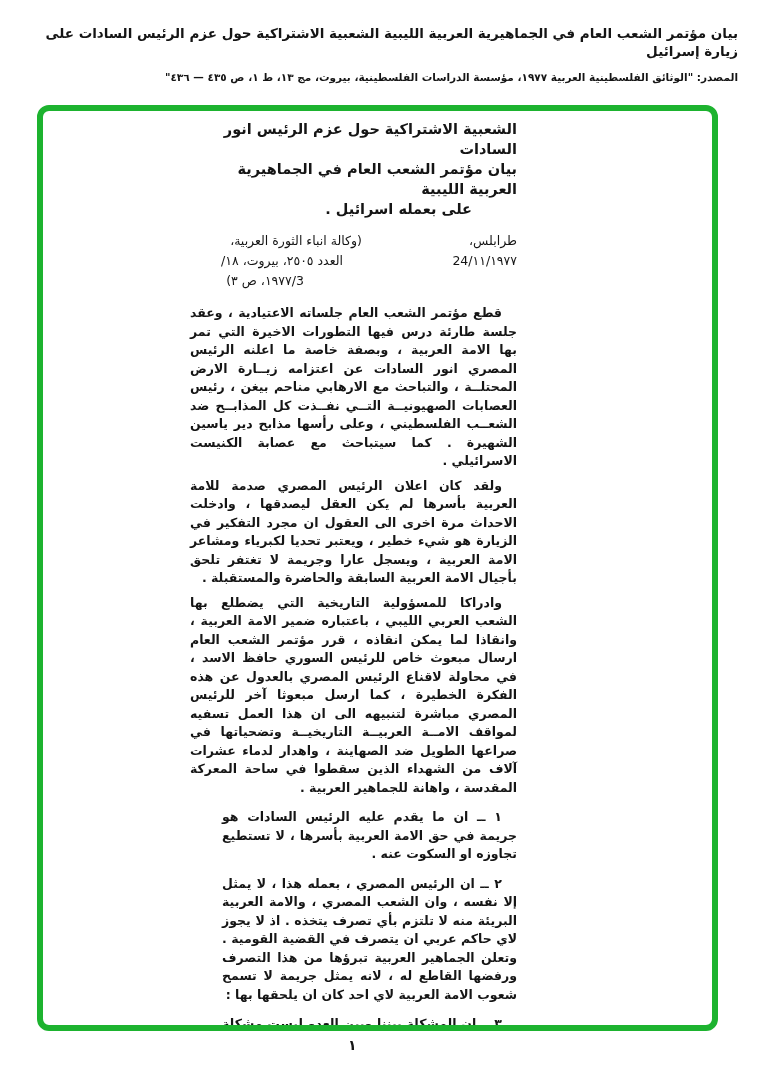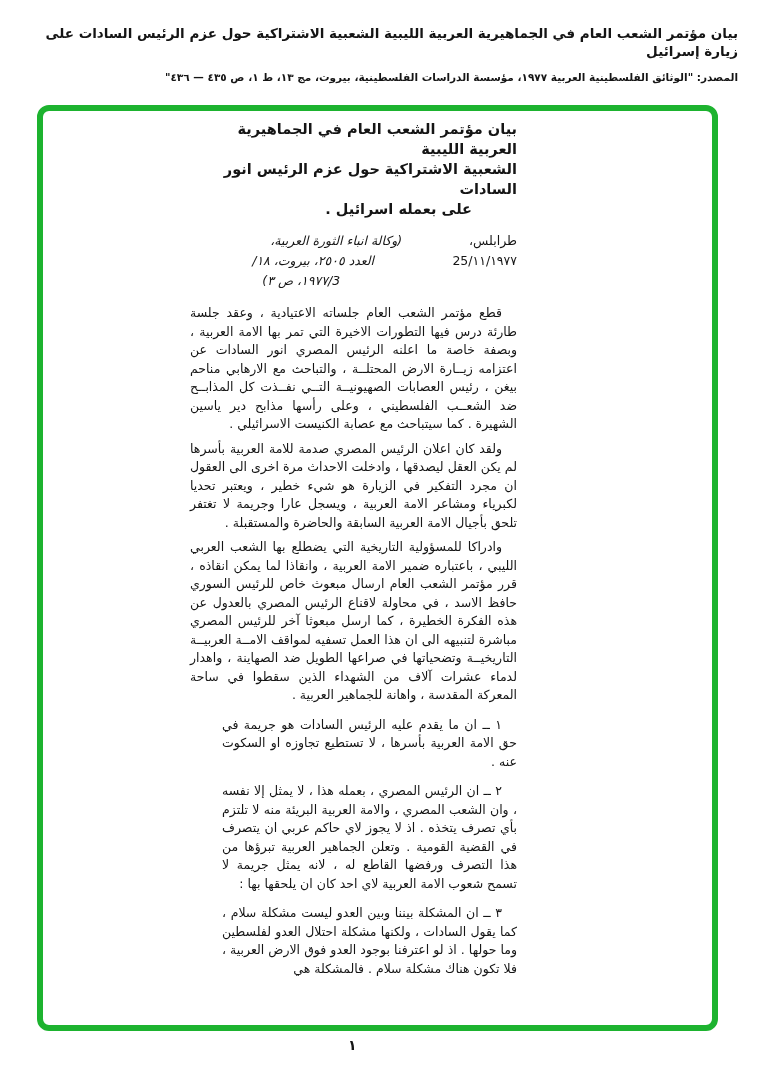--- a/index.html
+++ b/index.html
@@ -55,26 +55,27 @@
   }
   .doc-title .t-line3 { padding-left: 0; padding-right: 45px; }
   .dateline {
     margin-top: 12px;
     display: flex;
     justify-content: space-between;
     align-items: flex-start;
     font-size: 12.5px;
     line-height: 20px;
   }
-  .dl-src { width: 215px; text-align: right; font-style: italic; }
+  .dl-src { width: 215px; text-align: center; }
   .dl-src .src-l2 { padding-right: 28px; }
   .dl-src .src-l3 { padding-right: 62px; }
   .doc p {
     margin: 6px 0 0 0;
     text-indent: 15px;
+    font-weight: bold;
   }
   .doc p.clause { margin-top: 11px; margin-left: 32px; }
   .doc p.first-para { margin-top: 13px; }
   .page-number {
     position: absolute;
     top: 1037px; left: 348px;
     font-size: 14px;
     font-weight: bold;
     direction: rtl;
   }
@@ -84,27 +85,27 @@
 
 <div class="top-header">
   <div class="hdr-title">بيان مؤتمر الشعب العام في الجماهيرية العربية الليبية الشعبية الاشتراكية حول عزم الرئيس السادات على زيارة إسرائيل</div>
   <div class="hdr-source">المصدر:  "الوثائق الفلسطينية العربية ١٩٧٧، مؤسسة الدراسات الفلسطينية، بيروت، مج ١٣، ط ١، ص ٤٣٥ — ٤٣٦"</div>
 </div>
 
 <div class="scan-frame" style="border-color: rgb(29, 179, 47);">
   <div class="doc">
 
     <div class="doc-title">
+      <div>الشعبية الاشتراكية حول عزم الرئيس انور السادات</div>
       <div>بيان مؤتمر الشعب العام في الجماهيرية العربية الليبية</div>
-      <div>الشعبية الاشتراكية حول عزم الرئيس انور السادات</div>
       <div class="t-line3">على بعمله اسرائيل .</div>
     </div>
 
     <div class="dateline">
-      <span class="dl-loc">طرابلس، 25/١١/١٩٧٧</span>
+      <span class="dl-loc">طرابلس، 24/١١/١٩٧٧</span>
       <span class="dl-src">
         <div class="src-l1">(وكالة انباء الثورة العربية،</div>
         <div class="src-l2">العدد ٢٥٠٥، بيروت، ١٨/</div>
         <div class="src-l3">3/١٩٧٧، ص ٣)</div>
       </span>
     </div>
 
     <p class="first-para">قطع مؤتمر الشعب العام جلساته الاعتيادية ، وعقد جلسة طارئة درس فيها التطورات الاخيرة التي تمر بها الامة العربية ، وبصفة خاصة ما اعلنه الرئيس المصري انور السادات عن اعتزامه زيــارة الارض المحتلــة ، والتباحث مع الارهابي مناحم بيغن ، رئيس العصابات الصهيونيــة التــي نفــذت كل المذابــح ضد الشعــب الفلسطيني ، وعلى رأسها مذابح دير ياسين الشهيرة . كما سيتباحث مع عصابة الكنيست الاسرائيلي .</p>
     <p>ولقد كان اعلان الرئيس المصري صدمة للامة العربية بأسرها لم يكن العقل ليصدقها ، وادخلت الاحداث مرة اخرى الى العقول ان مجرد التفكير في الزيارة هو شيء خطير ، ويعتبر تحديا لكبرياء ومشاعر الامة العربية ، ويسجل عارا وجريمة لا تغتفر تلحق بأجيال الامة العربية السابقة والحاضرة والمستقبلة .</p>
     <p>وادراكا للمسؤولية التاريخية التي يضطلع بها الشعب العربي الليبي ، باعتباره ضمير الامة العربية ، وانقاذا لما يمكن انقاذه ، قرر مؤتمر الشعب العام ارسال مبعوث خاص للرئيس السوري حافظ الاسد ، في محاولة لاقناع الرئيس المصري بالعدول عن هذه الفكرة الخطيرة ، كما ارسل مبعوثا آخر للرئيس المصري مباشرة لتنبيهه الى ان هذا العمل تسفيه لمواقف الامــة العربيــة التاريخيــة وتضحياتها في صراعها الطويل ضد الصهاينة ، واهدار لدماء عشرات آلاف من الشهداء الذين سقطوا في ساحة المعركة المقدسة ، واهانة للجماهير العربية .</p>

